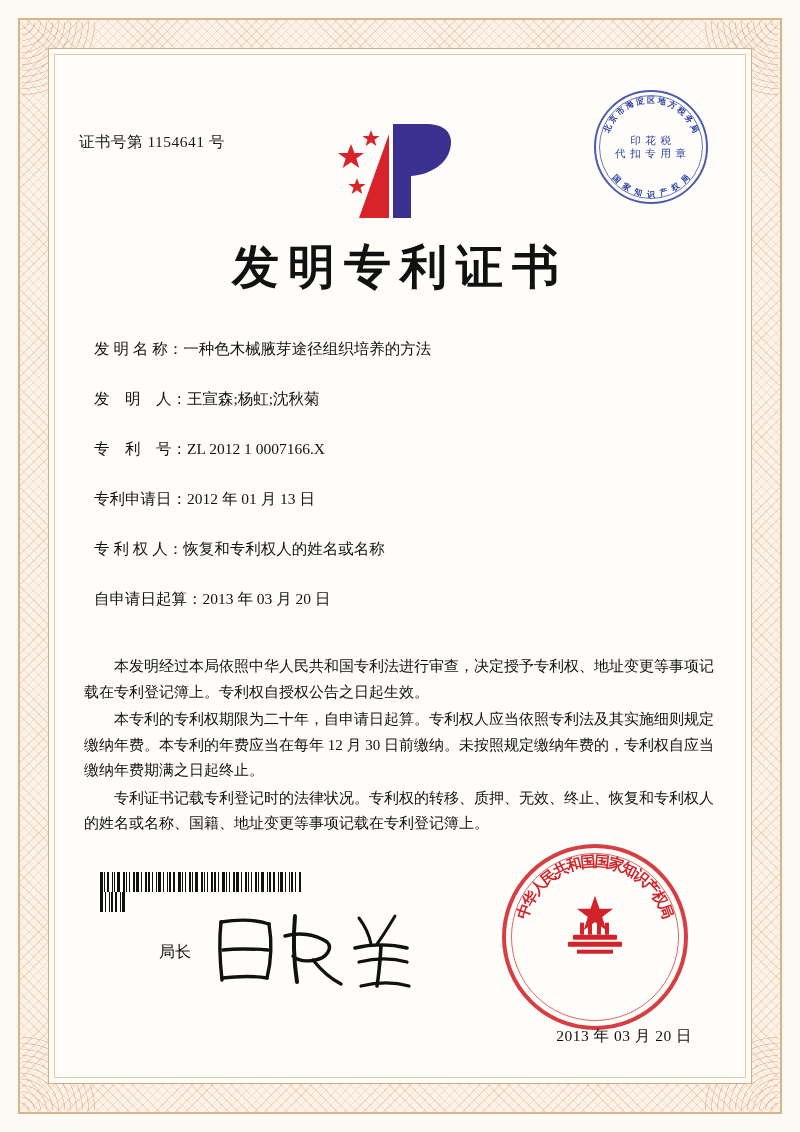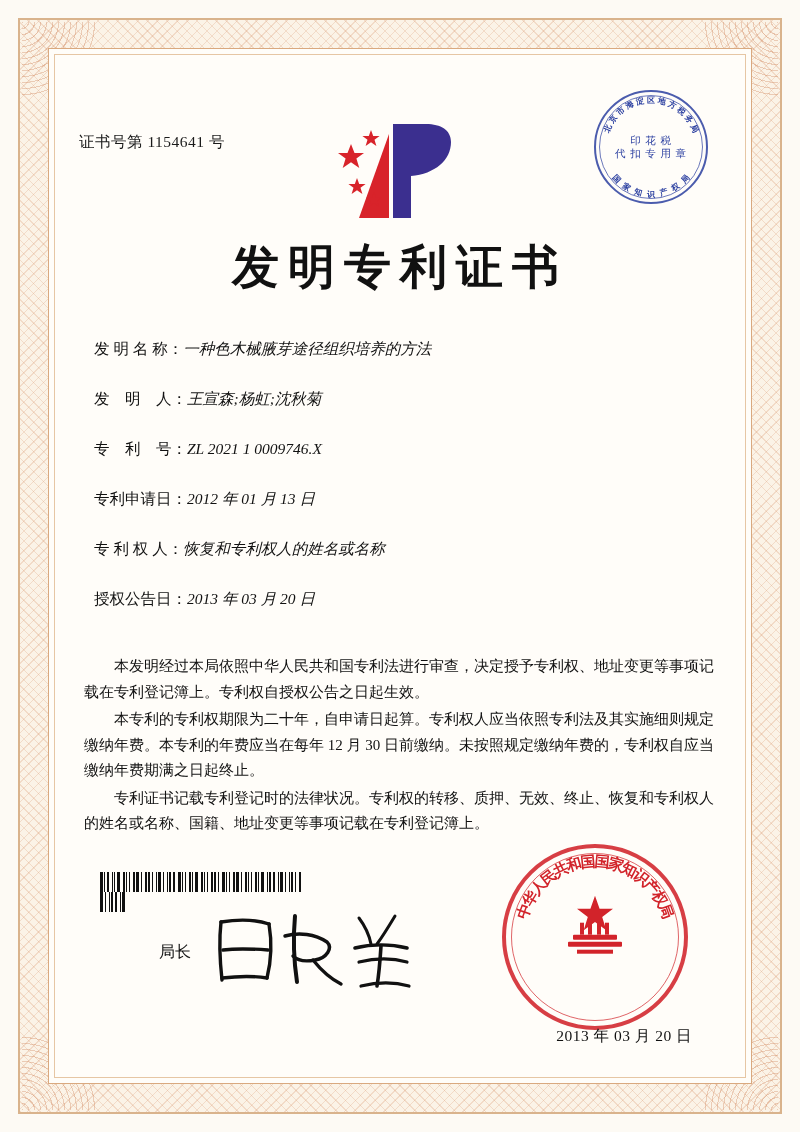--- a/index.html
+++ b/index.html
@@ -140,21 +140,20 @@
     font-size: 15.5px;
     color: #111;
     margin-bottom: 29px;
     white-space: nowrap;
   }
   .field-label {
     display: inline-block;
   }
   .field-value {
     display: inline;
-    font-style: italic;
   }
 
   .paragraphs {
     position: absolute;
     left: 30px;
     top: 600px;
     width: 630px;
     font-size: 15px;
     line-height: 25.5px;
     color: #111;
@@ -308,24 +307,24 @@
           <span style="position: absolute; left: 50%; top: 50%; font-size: 8px; color: rgb(43, 63, 160); font-weight: bold; transform-origin: 50% 50%; transform: translate(-50%, -50%) translate(24.4408px, 40.1454px) rotate(-31.3333deg);">权</span>
           <span style="position: absolute; left: 50%; top: 50%; font-size: 8px; color: rgb(43, 63, 160); font-weight: bold; transform-origin: 50% 50%; transform: translate(-50%, -50%) translate(34.3736px, 32.0539px) rotate(-47deg);">局</span>
         </div>
     </div>
 
     <div class="title">发明专利证书</div>
 
     <div class="fields" id="fields">
         <div class="field-row"><span class="field-label">发 明 名 称：</span><span class="field-value">一种色木械腋芽途径组织培养的方法</span></div>
         <div class="field-row"><span class="field-label">发　明　人：</span><span class="field-value">王宣森;杨虹;沈秋菊</span></div>
-        <div class="field-row"><span class="field-label">专　利　号：</span><span class="field-value">ZL 2021 1 0009746.X</span></div>
+        <div class="field-row"><span class="field-label">专　利　号：</span><span class="field-value">ZL 2012 1 0007166.X</span></div>
         <div class="field-row"><span class="field-label">专利申请日：</span><span class="field-value">2012 年 01 月 13 日</span></div>
         <div class="field-row"><span class="field-label">专 利 权 人：</span><span class="field-value">恢复和专利权人的姓名或名称</span></div>
-        <div class="field-row"><span class="field-label">授权公告日：</span><span class="field-value">2013 年 03 月 20 日</span></div>
+        <div class="field-row"><span class="field-label">自申请日起算：</span><span class="field-value">2013 年 03 月 20 日</span></div>
       </div>
 
     <div class="paragraphs" id="paragraphs">
         <p>本发明经过本局依照中华人民共和国专利法进行审查，决定授予专利权、地址变更等事项记载在专利登记簿上。专利权自授权公告之日起生效。</p>
         <p>本专利的专利权期限为二十年，自申请日起算。专利权人应当依照专利法及其实施细则规定缴纳年费。本专利的年费应当在每年 12 月 30 日前缴纳。未按照规定缴纳年费的，专利权自应当缴纳年费期满之日起终止。</p>
         <p>专利证书记载专利登记时的法律状况。专利权的转移、质押、无效、终止、恢复和专利权人的姓名或名称、国籍、地址变更等事项记载在专利登记簿上。</p>
       </div>
 
     <div class="barcode" id="barcode"><i style="width: 3px; margin-right: 1px;"></i><i style="width: 1px; margin-right: 2px;"></i><i style="width: 2px; margin-right: 3px;"></i><i style="width: 1px; margin-right: 1px;"></i><i style="width: 1px; margin-right: 2px;"></i><i style="width: 3px; margin-right: 3px;"></i><i style="width: 2px; margin-right: 1px;"></i><i style="width: 1px; margin-right: 2px;"></i><i style="width: 1px; margin-right: 3px;"></i><i style="width: 2px; margin-right: 1px;"></i><i style="width: 3px; margin-right: 2px;"></i><i style="width: 1px; margin-right: 3px;"></i><i style="width: 2px; margin-right: 1px;"></i><i style="width: 2px; margin-right: 2px;"></i><i style="width: 1px; margin-right: 3px;"></i><i style="width: 1px; margin-right: 1px;"></i><i style="width: 3px; margin-right: 2px;"></i><i style="width: 1px; margin-right: 3px;"></i><i style="width: 1px; margin-right: 1px;"></i><i style="width: 2px; margin-right: 2px;"></i><i style="width: 2px; margin-right: 3px;"></i><i style="width: 3px; margin-right: 1px;"></i><i style="width: 1px; margin-right: 2px;"></i><i style="width: 1px; margin-right: 3px;"></i><i style="width: 2px; margin-right: 1px;"></i><i style="width: 1px; margin-right: 2px;"></i><i style="width: 3px; margin-right: 3px;"></i><i style="width: 2px; margin-right: 1px;"></i><i style="width: 1px; margin-right: 2px;"></i><i style="width: 1px; margin-right: 3px;"></i><i style="width: 2px; margin-right: 1px;"></i><i style="width: 2px; margin-right: 2px;"></i><i style="width: 1px; margin-right: 3px;"></i><i style="width: 3px; margin-right: 1px;"></i><i style="width: 1px; margin-right: 2px;"></i><i style="width: 1px; margin-right: 3px;"></i><i style="width: 2px; margin-right: 1px;"></i><i style="width: 3px; margin-right: 2px;"></i><i style="width: 1px; margin-right: 3px;"></i><i style="width: 2px; margin-right: 1px;"></i><i style="width: 1px; margin-right: 2px;"></i><i style="width: 1px; margin-right: 3px;"></i><i style="width: 2px; margin-right: 1px;"></i><i style="width: 1px; margin-right: 2px;"></i><i style="width: 3px; margin-right: 3px;"></i><i style="width: 1px; margin-right: 1px;"></i><i style="width: 2px; margin-right: 2px;"></i><i style="width: 2px; margin-right: 3px;"></i><i style="width: 1px; margin-right: 1px;"></i><i style="width: 3px; margin-right: 2px;"></i><i style="width: 1px; margin-right: 3px;"></i><i style="width: 1px; margin-right: 1px;"></i><i style="width: 2px; margin-right: 2px;"></i><i style="width: 1px; margin-right: 3px;"></i><i style="width: 2px; margin-right: 1px;"></i><i style="width: 3px; margin-right: 2px;"></i><i style="width: 1px; margin-right: 3px;"></i><i style="width: 1px; margin-right: 1px;"></i><i style="width: 2px; margin-right: 2px;"></i><i style="width: 2px; margin-right: 3px;"></i><i style="width: 1px; margin-right: 1px;"></i><i style="width: 3px; margin-right: 2px;"></i></div>
 

